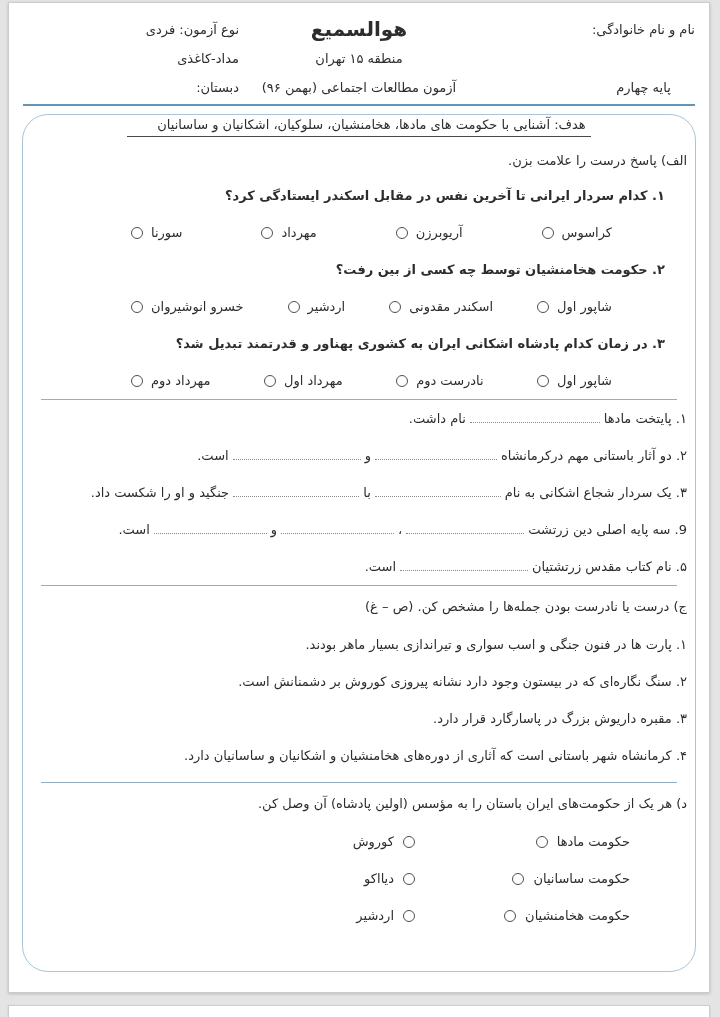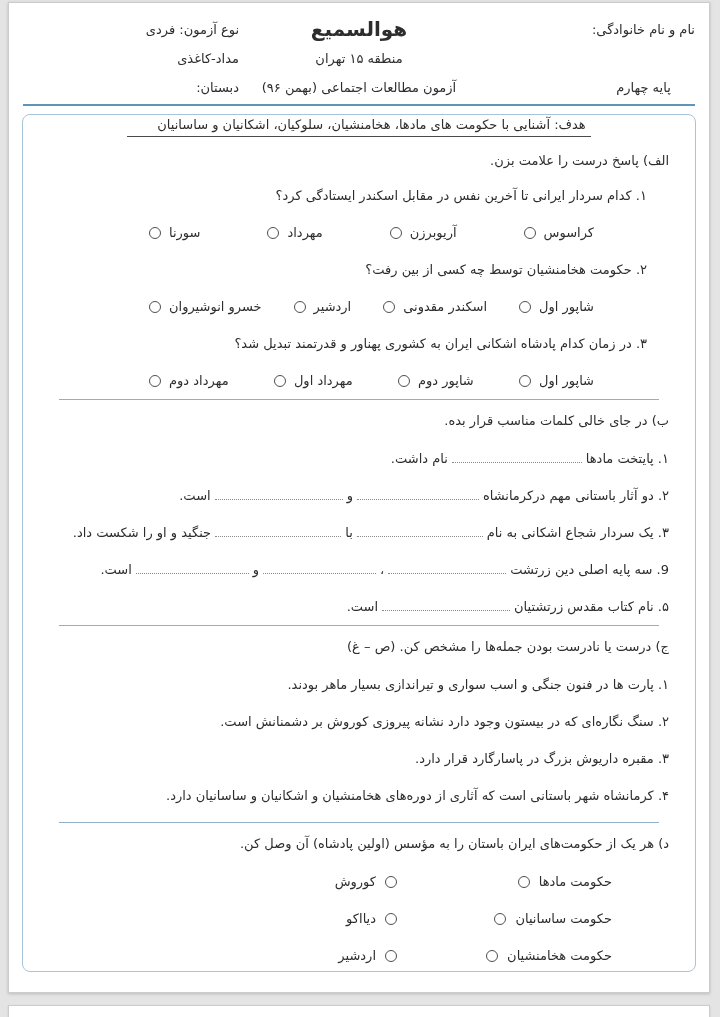--- a/index.html
+++ b/index.html
@@ -28,33 +28,33 @@
   .hdr-col-right { position:absolute; right:14px; top:12px; text-align:center; }
   .hdr-col-left  { position:absolute; left:122px; top:12px; width:108px; text-align:left; direction:rtl; }
   .hdr-col-left div { text-align:right; }
   .hdr-center    { text-align:center; }
   .hdr-row { height:29px; line-height:29px; white-space:nowrap; }
   .bold { font-weight:bold; font-size:20px; }
   .header-divider { border:none; border-top:2px solid #6293b8; margin:2px 14px 0; }
   
   .main-box {
     margin:8px 13px 0; height:858px;
-    border:1.5px solid #a7c5d9; border-radius:8px;
-    padding:2px 26px 0; direction:rtl; text-align:right;
+    border:1.5px solid #a7c5d9; border-radius:26px;
+    padding:2px 8px 0; direction:rtl; text-align:right;
     background:#fff;
   }
   .goal-line { height:26px; text-align:center; }
   .goal-underline {
     display:inline-block; border-bottom:1px solid #4a4a4a;
     padding:0 5px 4px 30px; white-space:nowrap;
   }
   .line { height:37px; display:flex; align-items:center; white-space:nowrap; }
   .heading-line { height:34px; display:flex; align-items:center; }
   .heading-line-lg { height:40px; display:flex; align-items:center; }
-  .question-line { padding-right:22px; }
+  .question-line { padding-right:22px;font-weight:bold; }
   .opts-row {
     display:flex; justify-content:space-between;
     padding:0 75px 0 100px;
   }
   .opt { display:flex; align-items:center; gap:8px; }
   .circle {
     display:inline-block; width:12px; height:12px; flex:0 0 12px;
     border:1.4px solid #4f4f4f; border-radius:50%; background:#fff;
   }
   .section-divider { border:none; border-top:1px solid #92afc4; margin:0 10px; }
@@ -142,37 +142,36 @@
             <span class="circle"></span>
           </span>
         </div>
         <div class="line question-line">۳. در زمان کدام پادشاه اشکانی ایران به کشوری پهناور و قدرتمند تبدیل شد؟</div>
         <div class="line opts-row">
           <span class="opt">
             <span>شاپور اول</span>
             <span class="circle"></span>
           </span>
           <span class="opt">
-            <span>شاپور دوم</span>
+            <span>نادرست دوم</span>
             <span class="circle"></span>
           </span>
           <span class="opt">
             <span>مهرداد اول</span>
             <span class="circle"></span>
           </span>
           <span class="opt">
             <span>مهرداد دوم</span>
             <span class="circle"></span>
           </span>
         </div>
       </div>
 
     <hr class="section-divider">
 
-    <div class="heading-line-lg">ب) در جای خالی کلمات مناسب قرار بده.</div>
 
     <div id="section-b">
         <div class="fill-item"><span class="fill-seg">۱. پایتخت مادها</span><span class="blank" style="width: 130px;"></span><span class="fill-seg">نام داشت.</span></div>
         <div class="fill-item"><span class="fill-seg">۲. دو آثار باستانی مهم درکرمانشاه</span><span class="blank" style="width: 122px;"></span><span class="fill-seg">و</span><span class="blank" style="width: 128px;"></span><span class="fill-seg">است.</span></div>
         <div class="fill-item"><span class="fill-seg">۳. یک سردار شجاع اشکانی به نام</span><span class="blank" style="width: 126px;"></span><span class="fill-seg">با</span><span class="blank" style="width: 126px;"></span><span class="fill-seg">جنگید و او را شکست داد.</span></div>
         <div class="fill-item"><span class="fill-seg">9. سه پایه اصلی دین زرتشت</span><span class="blank" style="width: 118px;"></span><span class="fill-seg">،</span><span class="blank" style="width: 113px;"></span><span class="fill-seg">و</span><span class="blank" style="width: 113px;"></span><span class="fill-seg">است.</span></div>
         <div class="fill-item"><span class="fill-seg">۵. نام کتاب مقدس زرتشتیان</span><span class="blank" style="width: 128px;"></span><span class="fill-seg">است.</span></div>
       </div>
 
     <hr class="section-divider">

